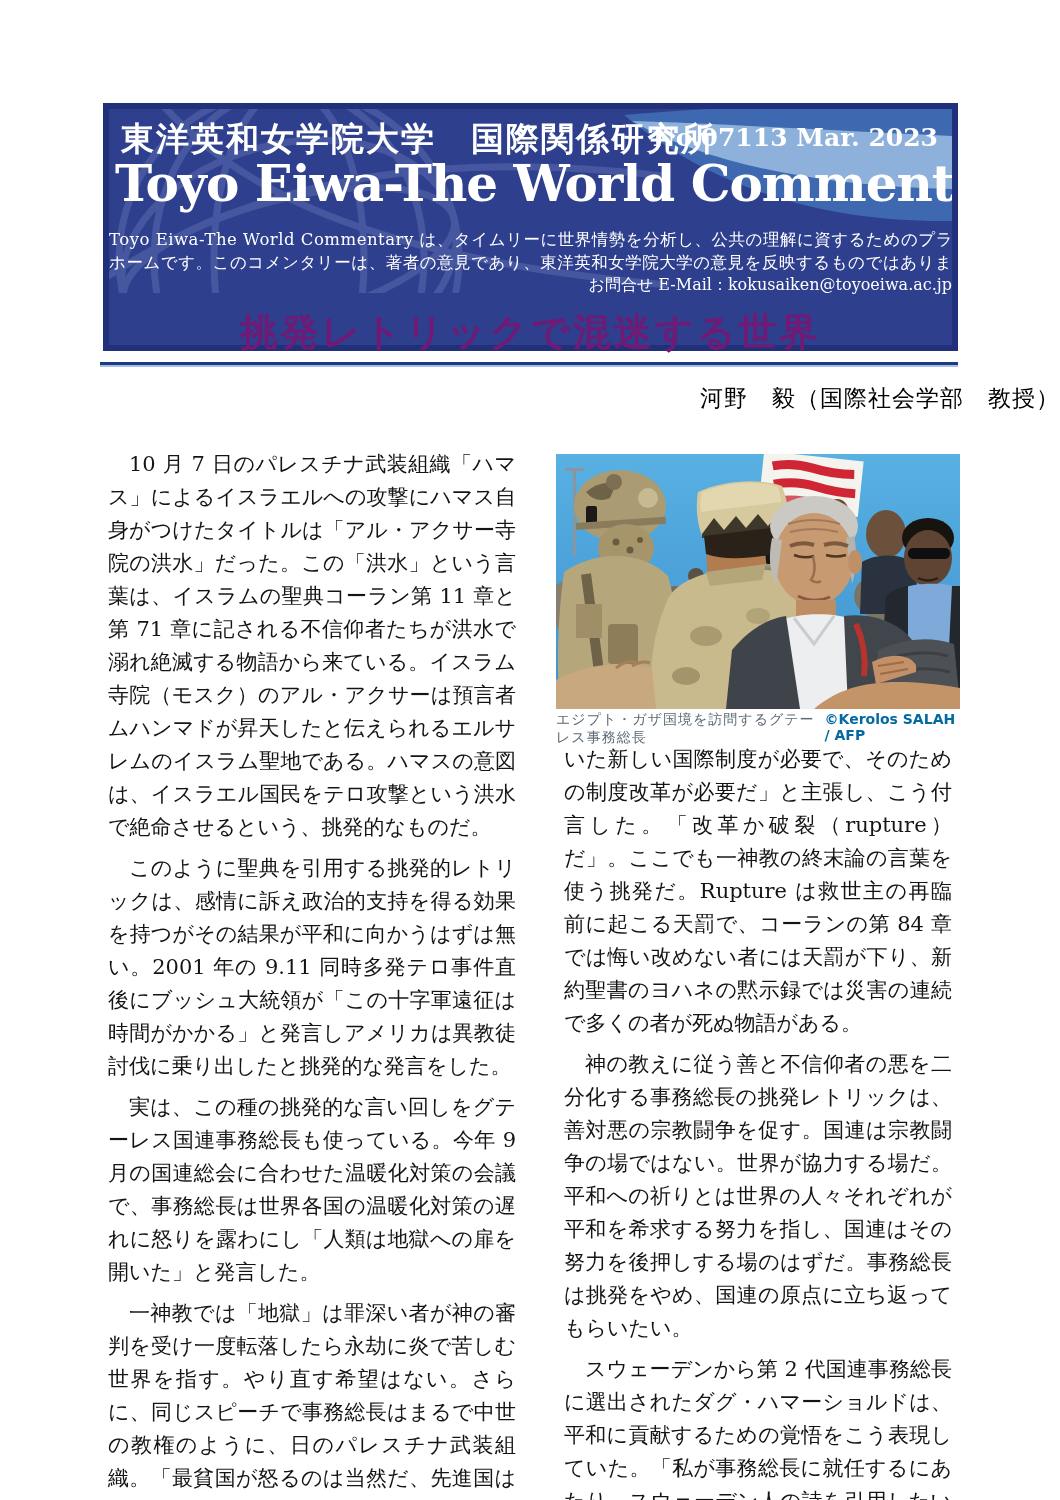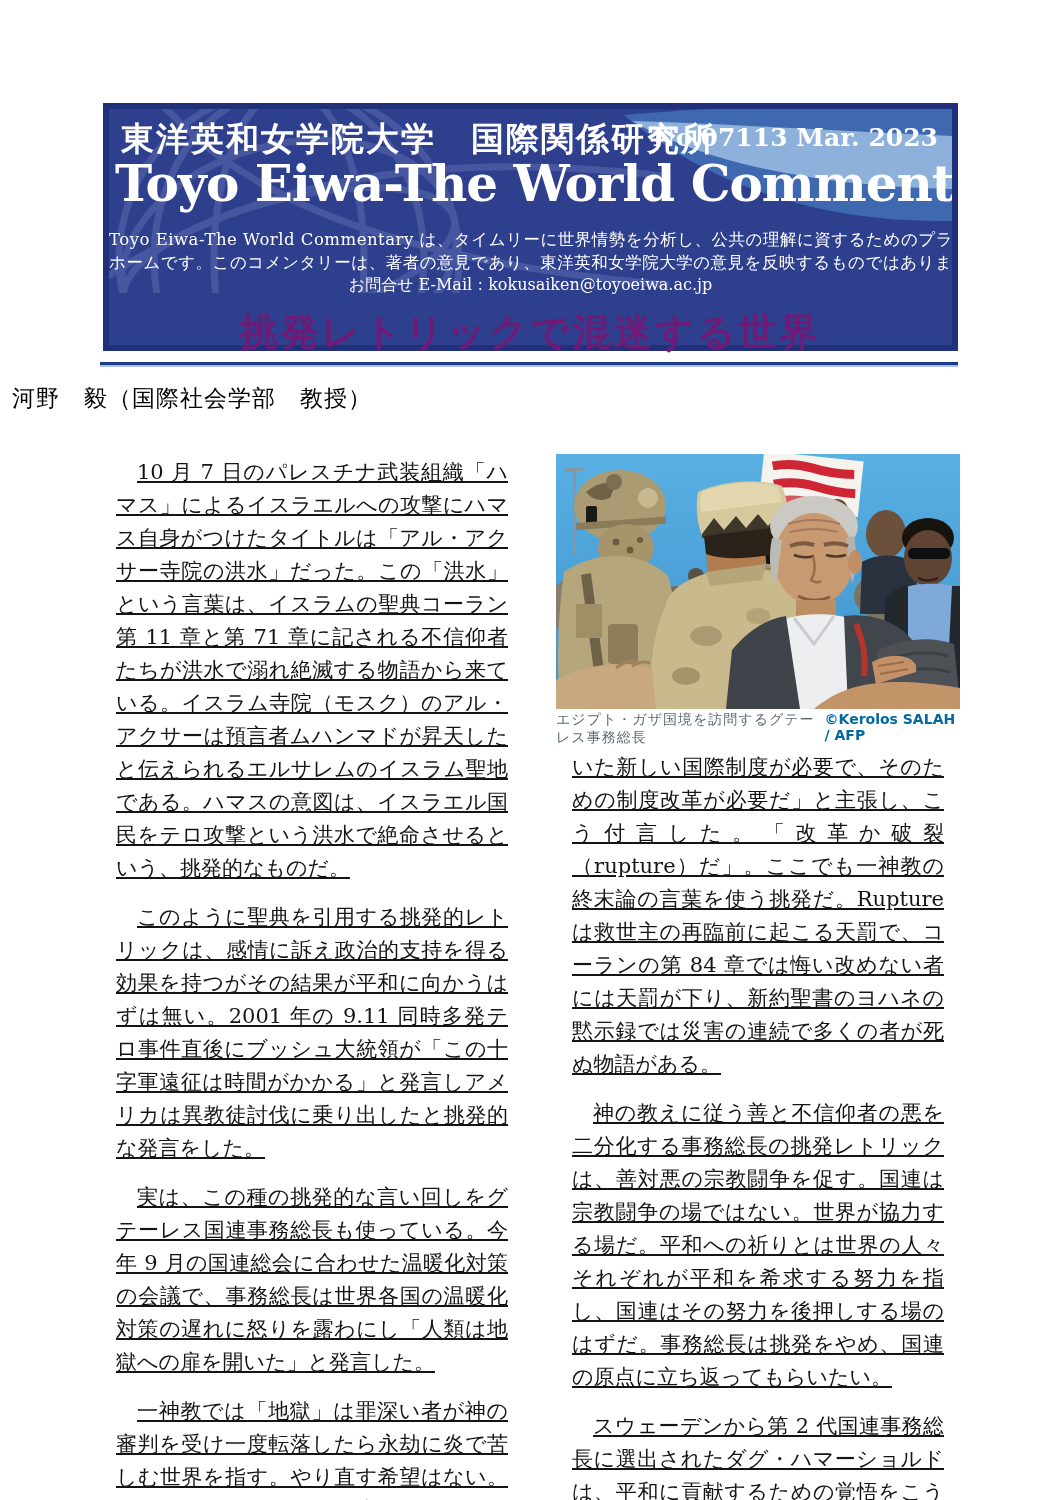--- a/index.html
+++ b/index.html
@@ -27,41 +27,41 @@
   .masthead-title {
     position:absolute; left:6px; top:44px; width:843px; color:#ffffff;
     font-size:51px; font-weight:700; letter-spacing:-1px; white-space:nowrap;
     transform:scaleX(.98); transform-origin:left center;
   }
   .tagline { position:absolute; left:0; width:100%; text-align:center;
     color:#ffffff; font-size:16.5px; letter-spacing:.5px; white-space:nowrap; }
   .tagline.l1 { top:120px; }
   .tagline.l2 { top:143px; }
   .contact-line { position:absolute; left:0; top:166px; width:100%;
-    text-align:center; color:#ffffff; font-size:16px; white-space:nowrap; }
+    text-align:right; color:#ffffff; font-size:16px; white-space:nowrap; }
   
   .article-title {
     position:absolute; left:0; top:307px; width:100%; text-align:center;
     color:#701a75; font-size:38px; font-weight:700; letter-spacing:3px;
   }
   .title-rule {
     position:absolute; left:100px; top:362px; width:858px; height:2px;
     border-top:3px solid #1d3a88; border-bottom:2px solid #a9bfe0;
   }
   .author-line {
-    position:absolute; left:0; top:383px; width:100%; text-align:left;
+    position:absolute; left:0; top:383px; width:100%; text-align:right;
     color:#000000; font-size:23px; letter-spacing:1px;padding-left:12px;
   }
   
   .col { position:absolute; }
   .col-left  { left:100px; top:440px; width:424px; }
   .col-right { left:556px; top:735px; width:404px; }
   p.body-para {
-    margin:16px; font-size:21px; line-height:33px; color:#141414;
-    text-align:justify; text-indent:1em;text-decoration:underline;
+    margin:8px; font-size:21px; line-height:33px; color:#141414;
+    text-align:justify; text-indent:1em;
   }
   p.body-para.no-indent { text-indent:0; }
   
   .photo-frame { position:absolute; left:556px; top:454px; width:404px; height:255px; }
   .photo-frame svg { display:block; }
   .caption-row {
     position:absolute; left:556px; top:711px; width:404px;
     display:flex; justify-content:center; align-items:baseline;
   }
   .caption-jp { font-size:14px; color:#5d6a74; letter-spacing:1px; }

